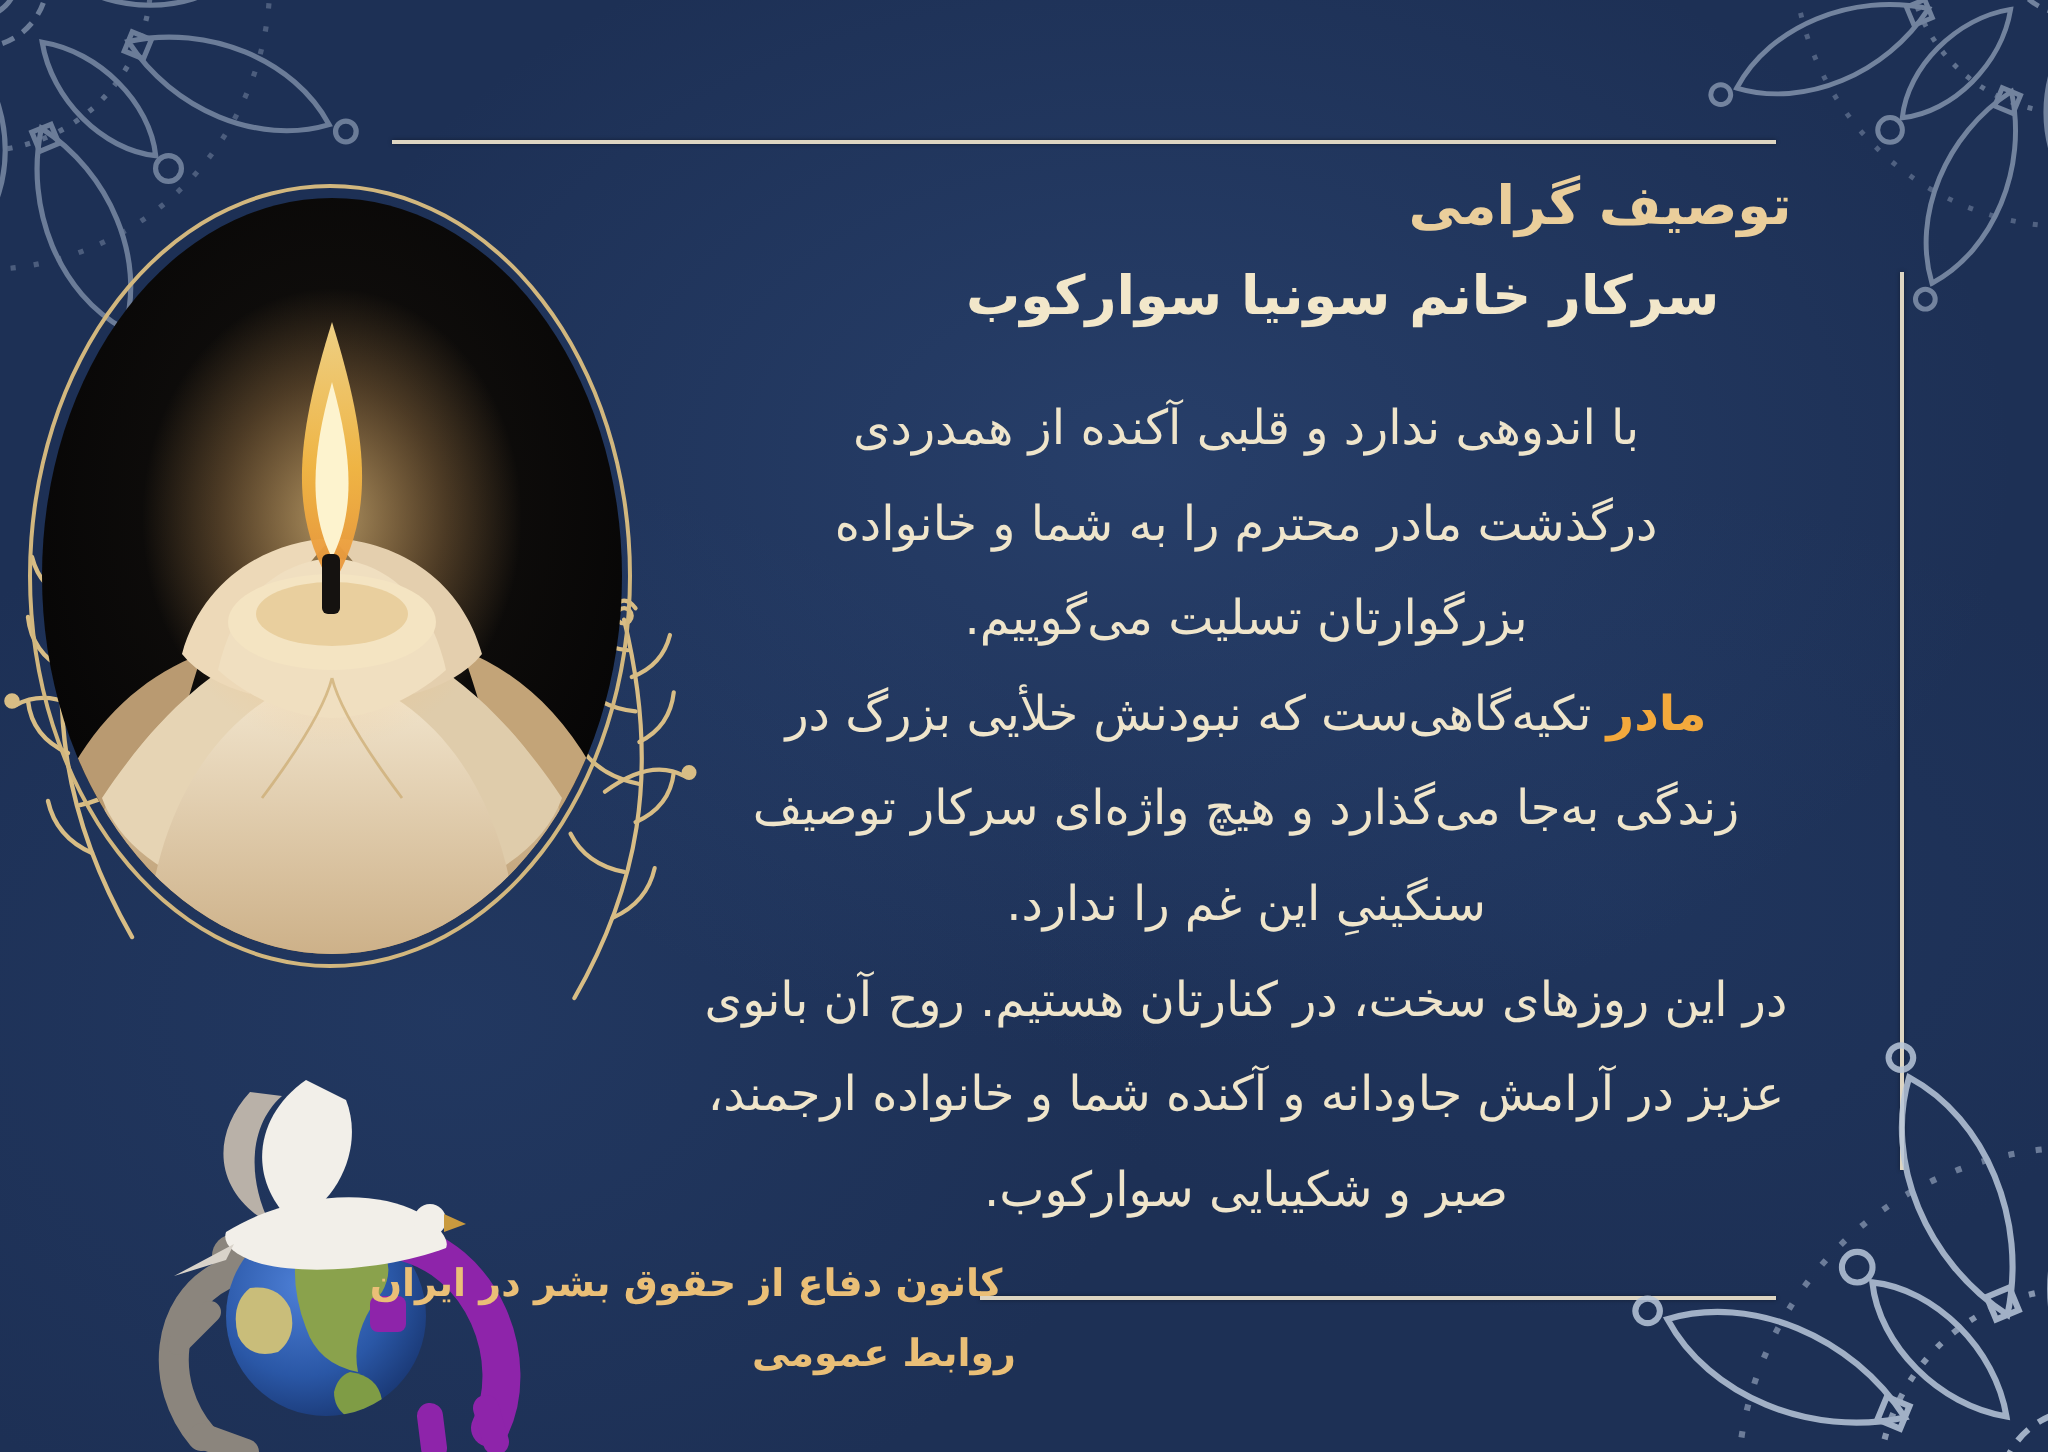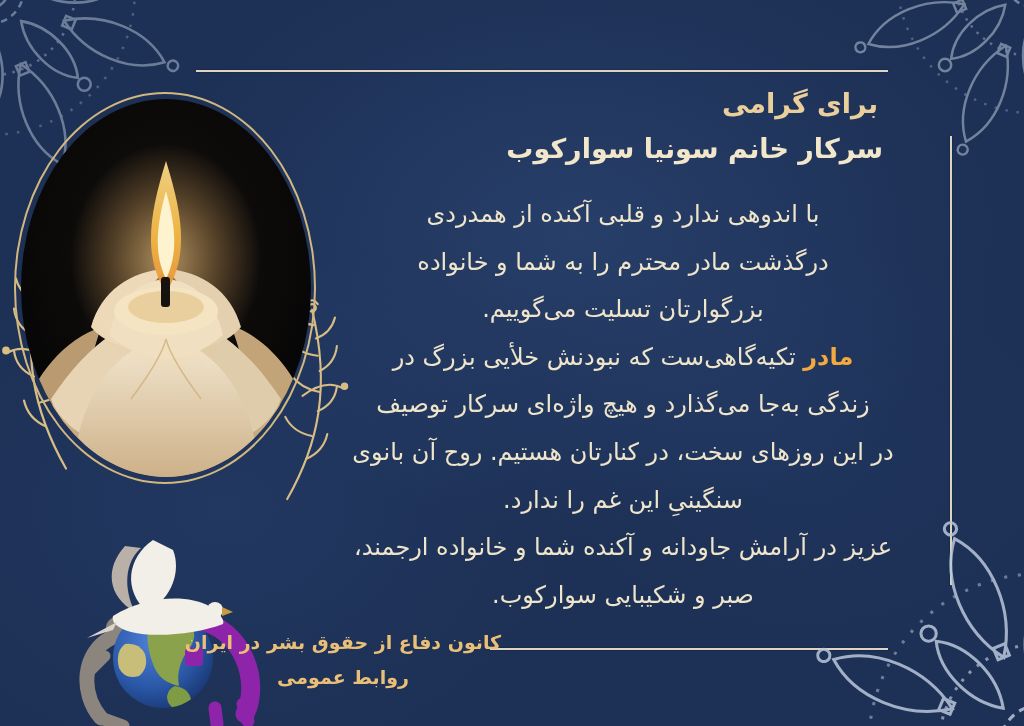--- a/index.html
+++ b/index.html
@@ -28,29 +28,29 @@
   .oval-ring{left:14px;top:92px;width:302px;height:392px;border:2px solid #d2b77e;
     border-radius:50%;box-sizing:border-box;}
   .oval-img{left:21px;top:99px;}
   .branch{pointer-events:none;}
   .branch.right{left:270px;top:298px;}
   .branch.left{left:-6px;top:238px;transform:scaleX(-1);}
   
   .fa{direction:rtl;unicode-bidi:embed;white-space:nowrap;}
   .greeting{top:88px;left:650px;width:300px;text-align:center;
     font-size:27px;font-weight:bold;color:#eace9b;letter-spacing:0;}
-  .recipient{top:133px;left:483px;width:400px;text-align:right;
+  .recipient{top:133px;left:483px;width:400px;text-align:left;
     font-size:27px;font-weight:bold;color:#f2e7ca;}
   .body-col{top:191px;left:287px;width:672px;text-align:center;color:#efe5cb;
     font-size:24px;}
   .body-col .line{height:47.6px;line-height:47.6px;}
   .hl{color:#f3a93c;font-weight:bold;}
   .footer-org{top:629px;left:178px;width:330px;text-align:center;
     font-size:19px;font-weight:bold;color:#eabf77;line-height:26px;}
-  .footer-dept{top:664px;left:178px;width:330px;text-align:center;
+  .footer-dept{top:664px;left:178px;width:330px;
     font-size:19px;font-weight:bold;color:#eabf77;line-height:26px;}
   .logo{left:55px;top:536px;}
 </style>
 </head>
 <body>
 
 <svg width="0" height="0" class="abs" aria-hidden="true">
   <defs>
     <g id="petalpair" fill="none" stroke="#b9c7da" stroke-width="2">
       <path d="M0,-34 C13,-52 13,-80 0,-96 C-13,-80 -13,-52 0,-34 Z"></path>
@@ -163,31 +163,31 @@
 
     <path d="M145,62 C127,120 123,158 145,194 C167,158 163,120 145,62 Z" fill="url(#flame)" opacity=".95"></path>
     <path d="M145,92 C135,128 133,156 145,180 C157,156 155,128 145,92 Z" fill="#fdf3ce"></path>
 
     <rect x="140" y="178" width="9" height="30" rx="3" fill="#151210"></rect>
 
     <path d="M110,300 q30,-40 35,-60 M180,300 q-30,-40 -35,-60" stroke="#caa96f" stroke-width="1.4" fill="none" opacity=".7"></path>
   </g>
 </svg>
 
-<div class="abs fa greeting">برای گرامی</div>
+<div class="abs fa greeting">توصیف گرامی</div>
 <div class="abs fa recipient">سرکار خانم سونیا سوارکوب</div>
 
 <div class="abs fa body-col">
   <div class="line">با اندوهی ندارد و قلبی آکنده از همدردی</div>
   <div class="line">درگذشت مادر محترم را به شما و خانواده</div>
   <div class="line">بزرگوارتان تسلیت می‌گوییم.</div>
   <div class="line"><span class="hl">مادر</span> <span>تکیه‌گاهی‌ست که نبودنش خلأیی بزرگ در</span></div>
   <div class="line">زندگی به‌جا می‌گذارد و هیچ واژه‌ای سرکار توصیف</div>
+  <div class="line">سنگینیِ این غم را ندارد.</div>
   <div class="line">در این روزهای سخت، در کنارتان هستیم. روح آن بانوی</div>
-  <div class="line">سنگینیِ این غم را ندارد.</div>
   <div class="line">عزیز  در آرامش جاودانه و آکنده شما و خانواده ارجمند،</div>
   <div class="line">صبر و شکیبایی سوارکوب.</div>
 </div>
 
 <svg class="abs logo" width="245" height="190" viewBox="0 0 245 190">
   <defs>
     <radialGradient id="sea" cx="38%" cy="35%" r="75%">
       <stop offset="0%" stop-color="#4d7fd6"></stop>
         <stop offset="60%" stop-color="#2a57a6"></stop>
       <stop offset="100%" stop-color="#17336c"></stop>

